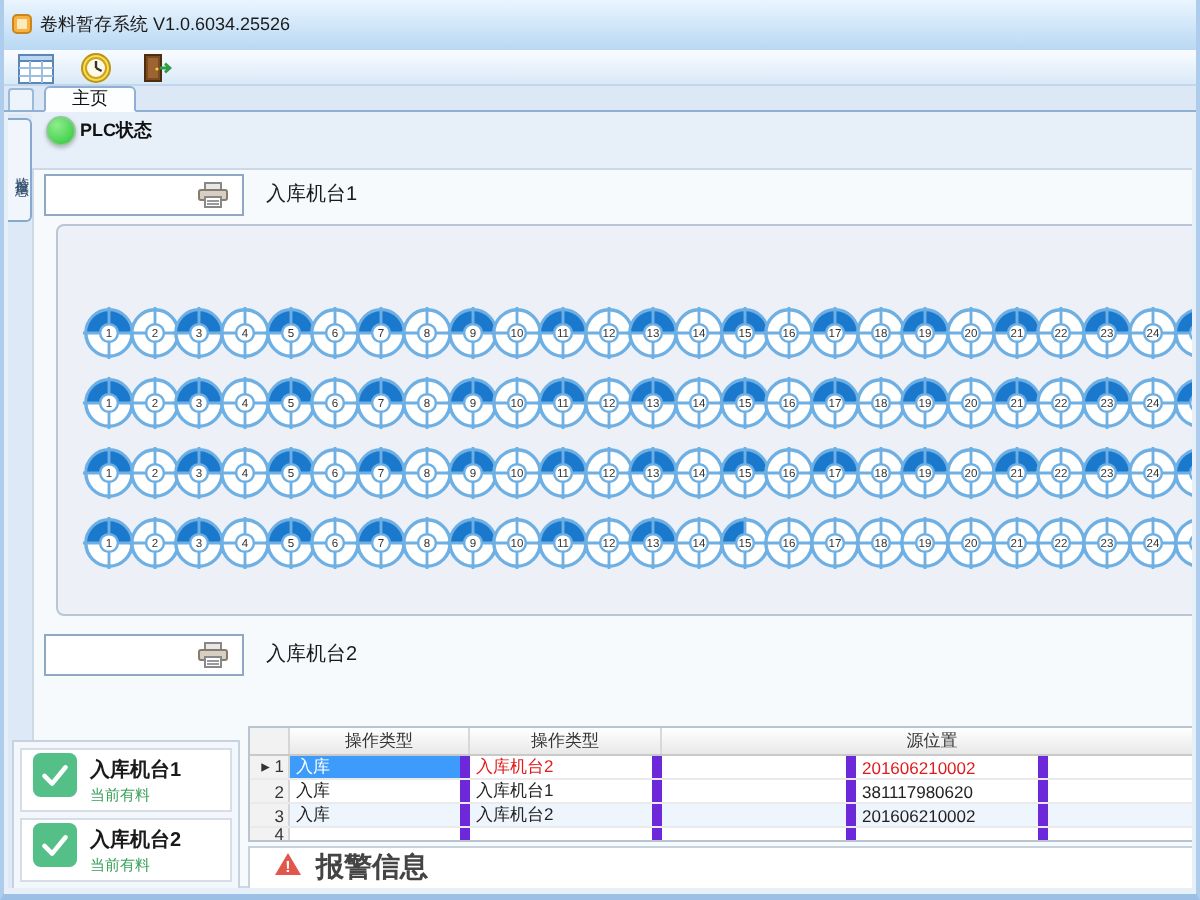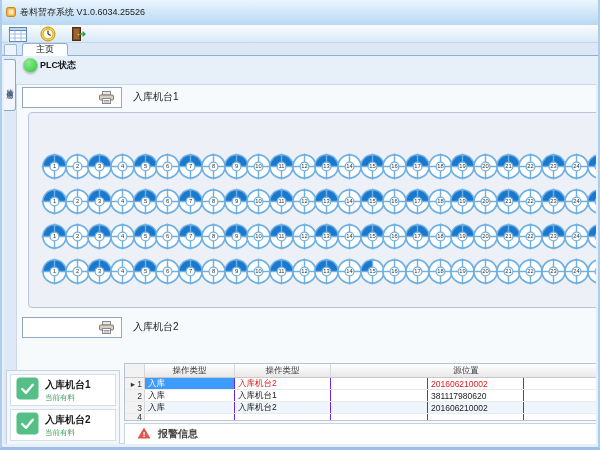--- a/index.html
+++ b/index.html
@@ -42,31 +42,31 @@
   
   .cards{position:absolute;left:2px;top:313px;width:114px;height:76px;background:#f3f7fb;border:1px solid #c5d2e0;padding:3px;z-index:4;}
   .card{background:#fff;border:1px solid #d5dde6;height:32px;display:flex;align-items:center;padding:0 5px;gap:6px;margin-bottom:3px;}
   .card-txt{display:flex;flex-direction:column;gap:1px;}
   .card-title{font-size:10px;font-weight:bold;color:#1a1a1a;white-space:nowrap;}
   .card-status{font-size:7.5px;color:#3aa05a;white-space:nowrap;}
   
   .tbl{position:absolute;left:120px;top:306px;width:478px;background:#fff;border:1px solid #b8c4d2;font-size:8.5px;color:#222;z-index:4;}
   .tr{display:flex;height:12px;align-items:stretch;border-bottom:1px solid #eaeaea;background:#fff;}
   .th-row{height:14px;background:linear-gradient(#ffffff,#e8e8e8);border-bottom:1px solid #c9c9c9;}
-  .td{padding-left:3px;overflow:hidden;white-space:nowrap;border-right:1px solid #6d28d9;display:flex;align-items:center;}
+  .td{padding-left:3px;overflow:hidden;white-space:nowrap;border-right:5px solid #6d28d9;display:flex;align-items:center;}
   .th{justify-content:center;padding-left:0;color:#333;border-right:1px solid #d8d8d8;}
   .c0{width:20px;flex:none;background:#f2f2f2;border-right:1px solid #d6d6d6;justify-content:flex-end;padding-right:2px;color:#333;}
   .c1{width:90px;flex:none;} .c2{width:96px;flex:none;} .c3{width:97px;flex:none;} .c4{width:96px;flex:none;} .c5{flex:1;border-right:none;}
   .sel{background:#3d9bfc;color:#fff;}
   .alert{color:#e01b1b;}
   .tbl .tr:nth-child(4){background:#eef5fc;}
   .partial{height:6px;overflow:hidden;border-bottom:none;}
   
   .alarm{position:absolute;left:120px;top:366px;width:478px;height:22px;background:#fff;border:1px solid #c8d2dc;display:flex;align-items:center;gap:7px;padding:0 12px;z-index:4;}
-  .alarm-label{font-size:10px;font-weight:bold;color:#444;}
+  .alarm-label{font-size:14px;font-weight:bold;color:#444;}
 </style>
 </head>
 <body>
 
 <div class="window">
 
   <div class="titlebar">
     <span><svg width="10" height="10" viewBox="0 0 10 10">
           <rect x="0.5" y="0.5" width="9" height="9" rx="2" fill="#f7b13c" stroke="#c8861d"></rect>
           <rect x="2.5" y="2.5" width="5" height="5" fill="#fde9bf"></rect>

